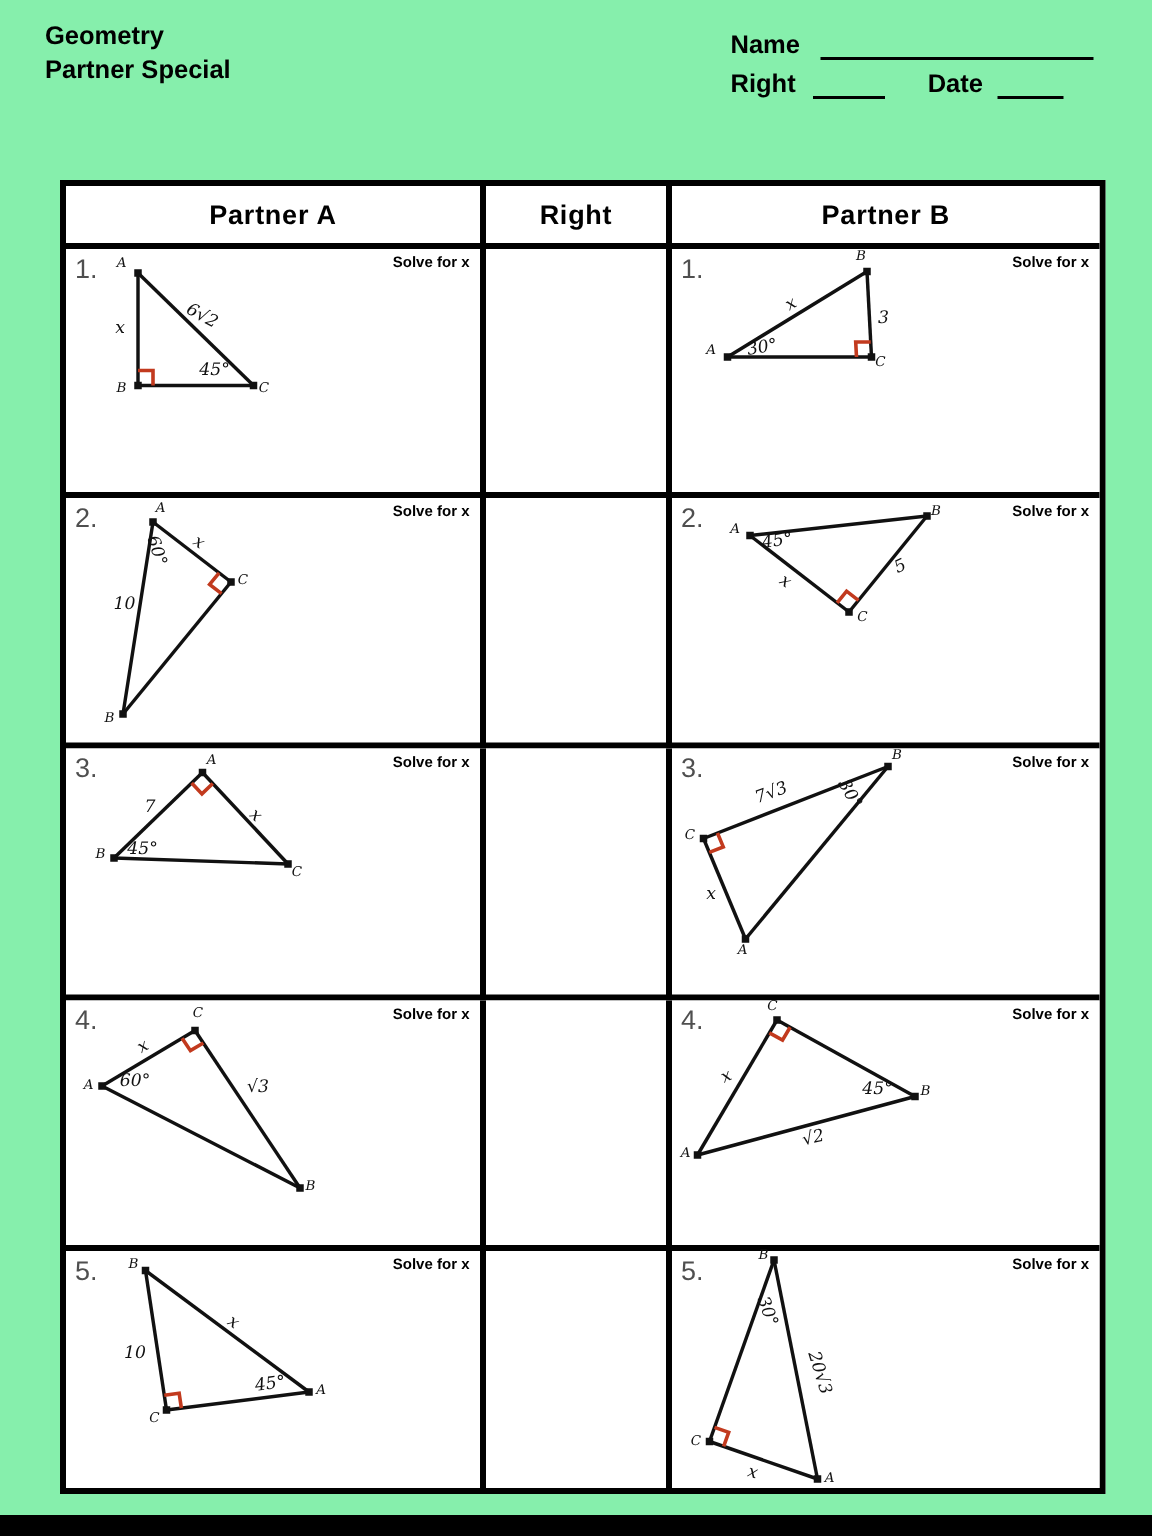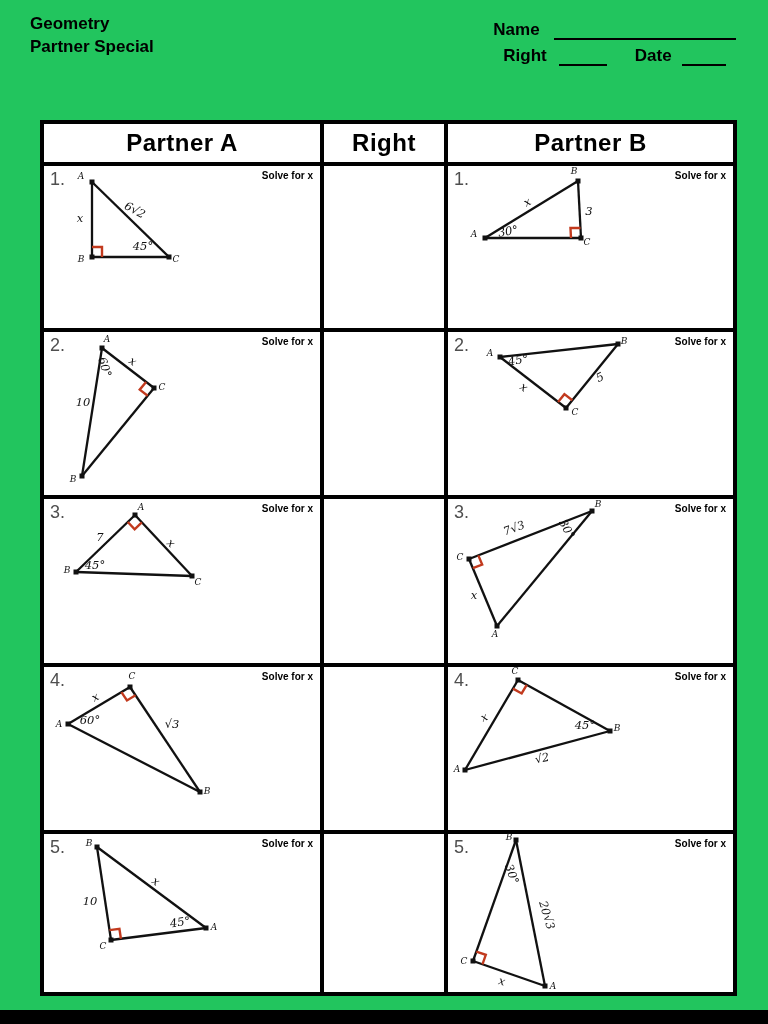--- a/index.html
+++ b/index.html
@@ -1,41 +1,41 @@
 <!DOCTYPE html>
 <html><head>
 <meta charset="utf-8">
 <style>
   * { margin:0; padding:0; box-sizing:border-box; }
   html,body { width:768px; height:1024px; background:#fff; font-family:"Liberation Sans", sans-serif; position:relative; overflow:hidden; }
 
-  .page { position:absolute; inset:0; background:#22c55e;padding-left:15px; }
+  .page { position:absolute; inset:0; background:#86efac;padding-left:15px; }
 
   
   .hdr-left { position:absolute; left:30px; top:12px; font-size:17px; font-weight:bold; line-height:1.38; color:#000; }
   .hdr-right { position:absolute; left:487px; top:14px; width:255px; font-size:17px; font-weight:bold; color:#000; }
-  .hdr-row { display:flex; align-items:flex-end; height:26px;justify-content:center; }
+  .hdr-row { display:flex; align-items:flex-end; height:26px; }
   .blank-line { display:inline-block; border-bottom:2px solid #000; height:20px; }
   .name-line { width:182px; margin-left:14px; }
   .period-line { width:48px; margin-left:12px; }
   .date-lbl { margin-left:28px; }
   .date-line { width:44px; margin-left:10px; }
 
   
   .ws-table {
     position:absolute; left:40px; top:120px; width:697px; height:876px;
     border:4px solid #000; background:#fff;
     display:grid;
     grid-template-columns:280px 124px 285px;
     grid-template-rows:42px 166px 167px 168px 167px 158px;
   }
   .cell { position:relative; background:#fff; }
   .b-r { border-right:4px solid #000; }
   .b-b { border-bottom:4px solid #000; }
-  .col-head { display:flex; align-items:center; justify-content:center; font-weight:bold; font-size:24px; color:#000; letter-spacing:0.5px; }
+  .col-head { display:flex; align-items:center; justify-content:center; font-weight:bold; font-size:18px; color:#000; letter-spacing:0.5px; }
 
   .prob-num { position:absolute; left:6px; top:3px; font-size:18px; color:#4f4f4f; }
   .solve-lbl { position:absolute; right:7px; top:4px; font-size:10px; font-weight:bold; color:#000; }
 
   .tri-host { position:absolute; inset:0; }
   .tri-host svg { position:absolute; inset:0; width:100%; height:100%; }
 
   .vlabel {
     position:absolute; font-family:"DejaVu Serif", serif; font-style:italic;
     font-size:9px; color:#111; transform:translate(-50%,-50%); white-space:nowrap;

